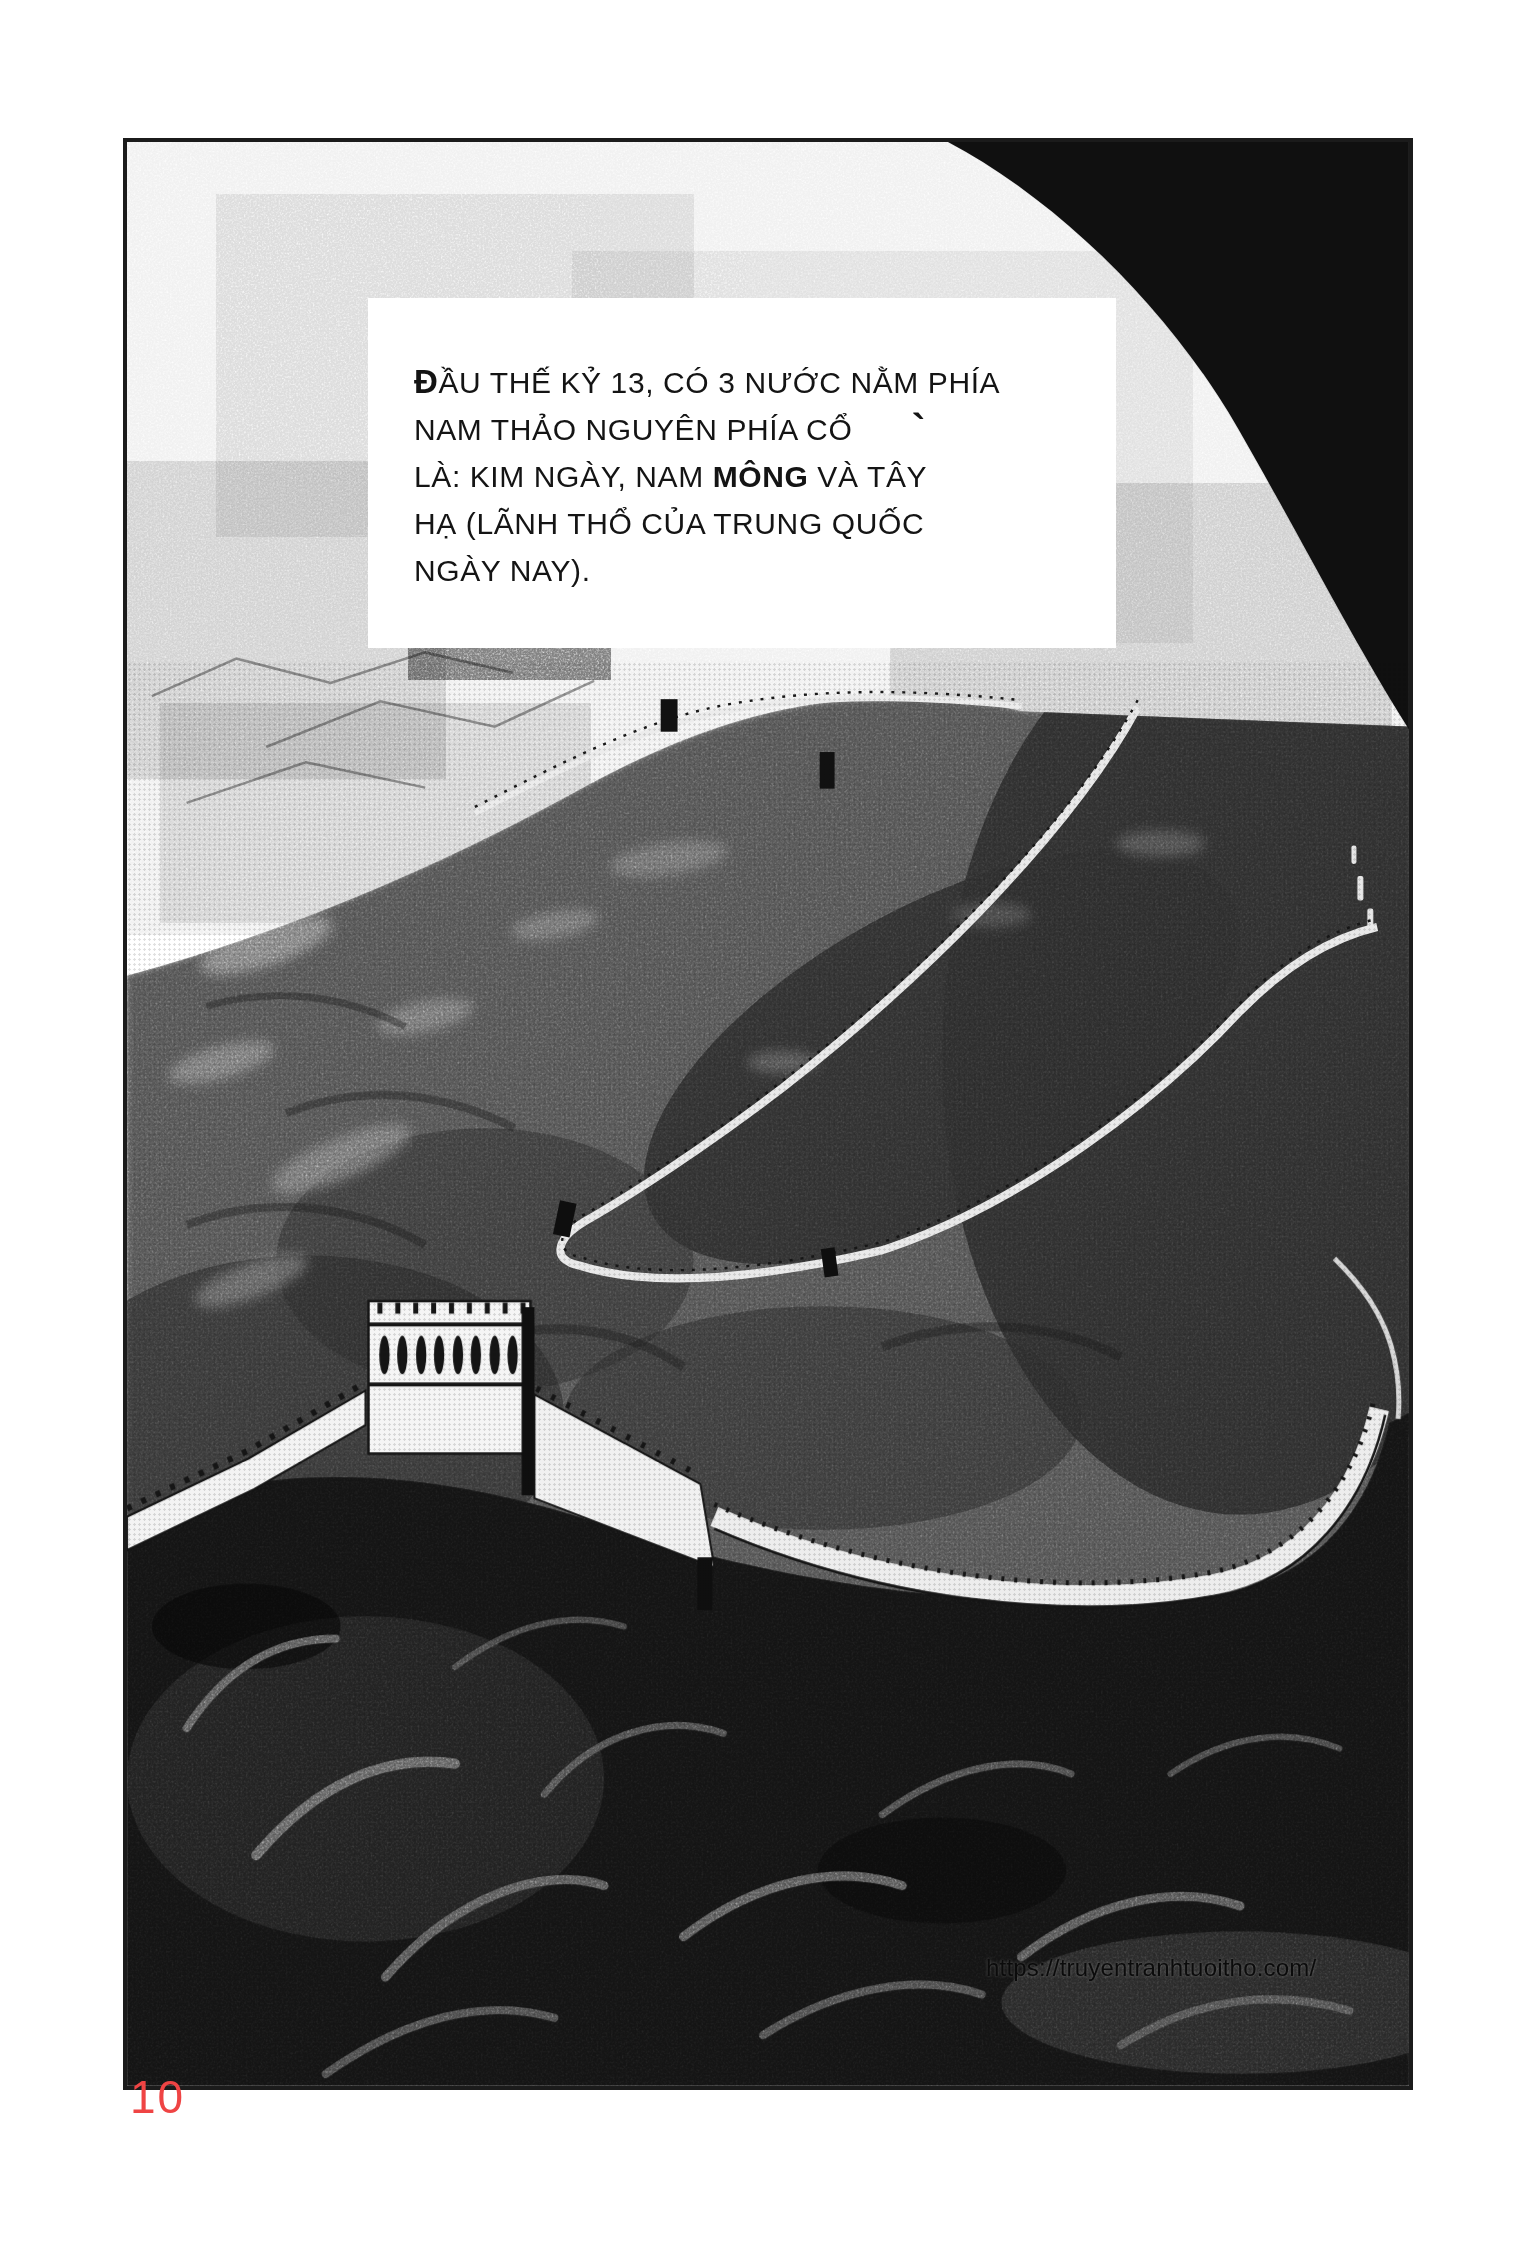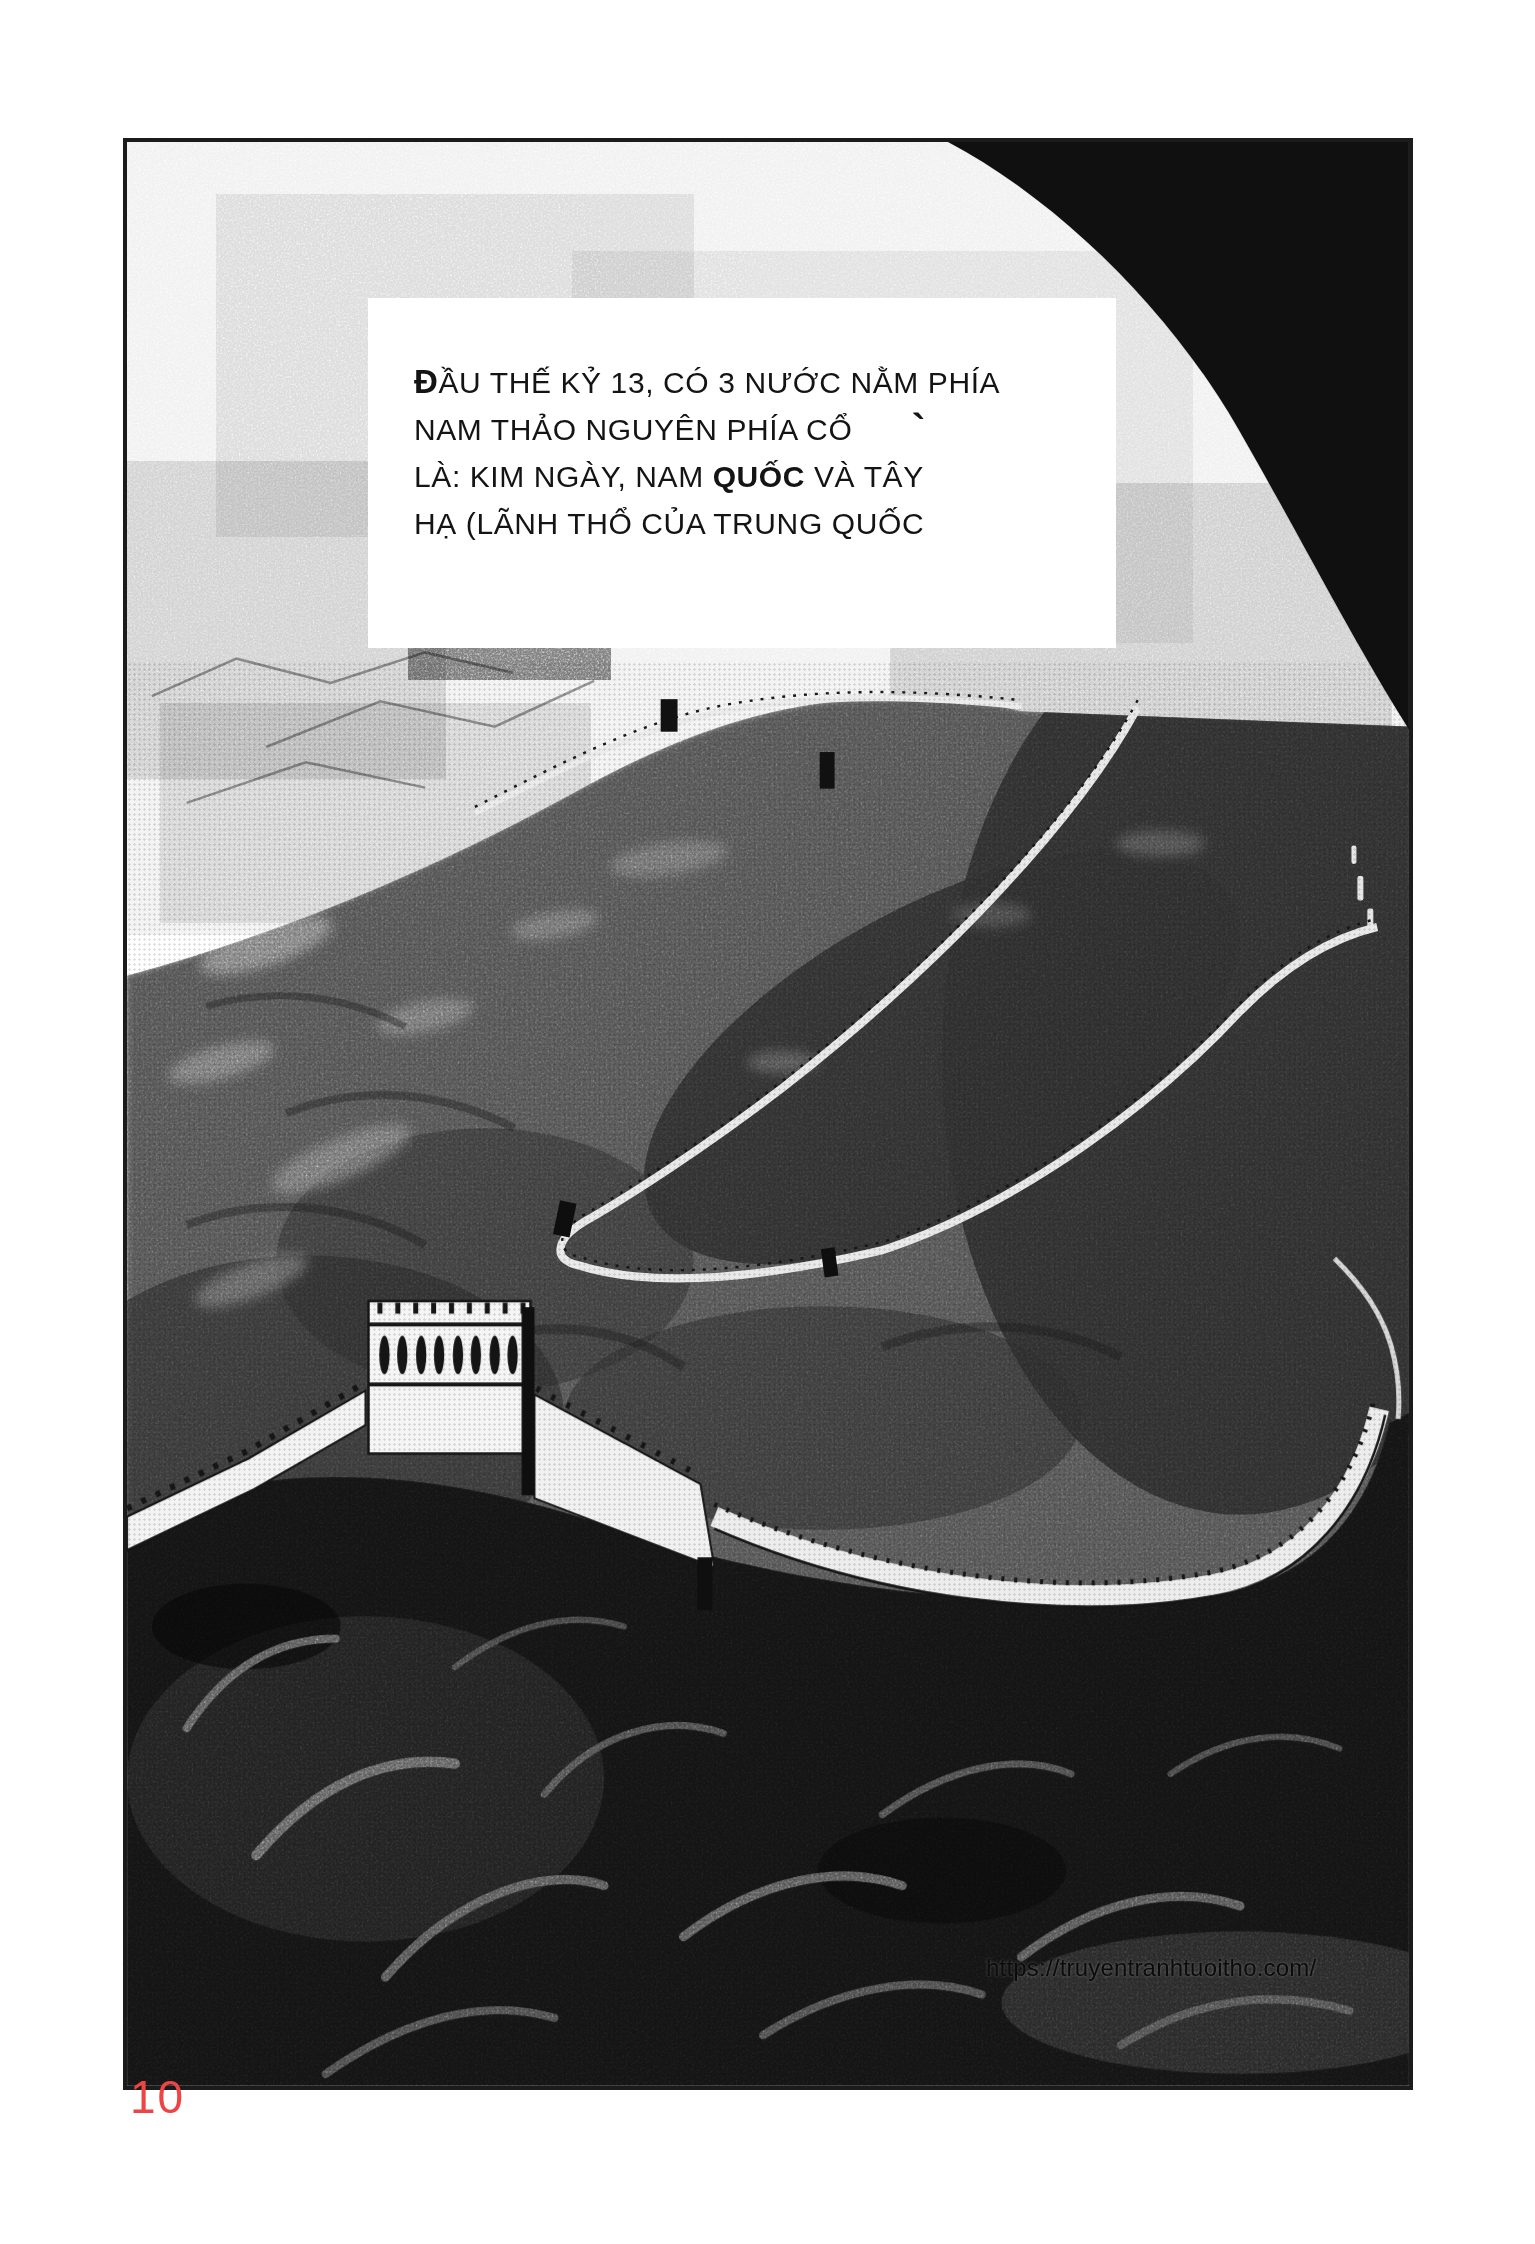--- a/index.html
+++ b/index.html
@@ -191,22 +191,23 @@
       <path d="M591,1364 C760,1436 950,1456 1094,1431 C1188,1414 1246,1340 1266,1252" stroke="#161616" stroke-width="2.5" fill="none"></path>
       <path d="M591,1340 C760,1412 950,1432 1090,1407 C1180,1390 1234,1322 1254,1240" stroke="#161616" stroke-width="5" fill="none" stroke-dasharray="3 10"></path>
     </g>
   </svg>
 
   <div class="halftone"></div>
 
   <div class="caption">
     <div class="cap-line"><span class="cap-init">Đ</span><span>ẦU THẾ KỶ 13, CÓ 3 NƯỚC NẰM PHÍA</span></div>
     <div class="cap-line"><span>NAM THẢO NGUYÊN PHÍA CỔ</span></div>
-    <div class="cap-line"><span>LÀ: KIM NGÀY, NAM </span><span class="cap-bold">QUỐC</span><span> VÀ TÂY</span></div>
+    <div class="cap-line"><span>LÀ: KIM NGÀY, NAM </span><span class="cap-bold">MÔNG</span><span> VÀ TÂY</span></div>
     <div class="cap-line">HẠ (LÃNH THỔ CỦA TRUNG QUỐC</div>
+    <div class="cap-line">NGÀY NAY).</div>
     <span class="stray">`</span>
   </div>
 
 </div>
 
 <div class="watermark">https://truyentranhtuoitho.com/</div>
 
 <div class="page-number">10</div>
 
 </body></html>

